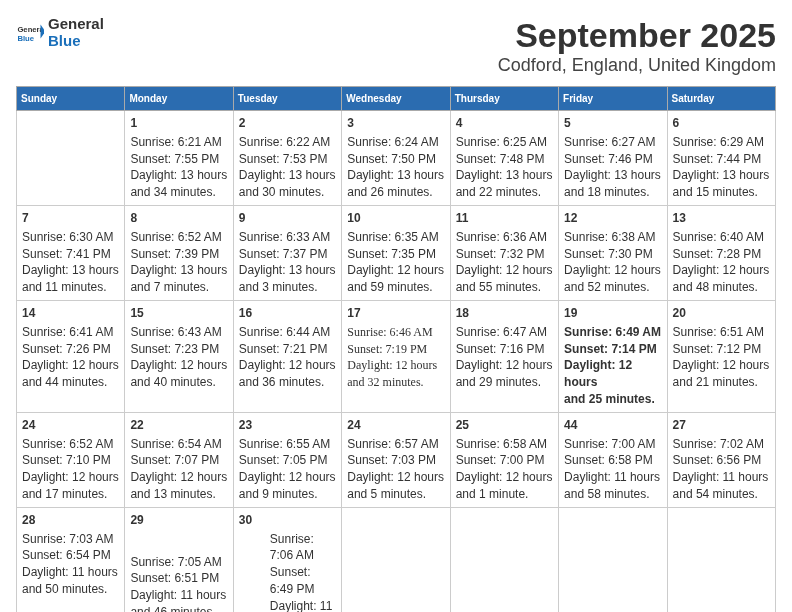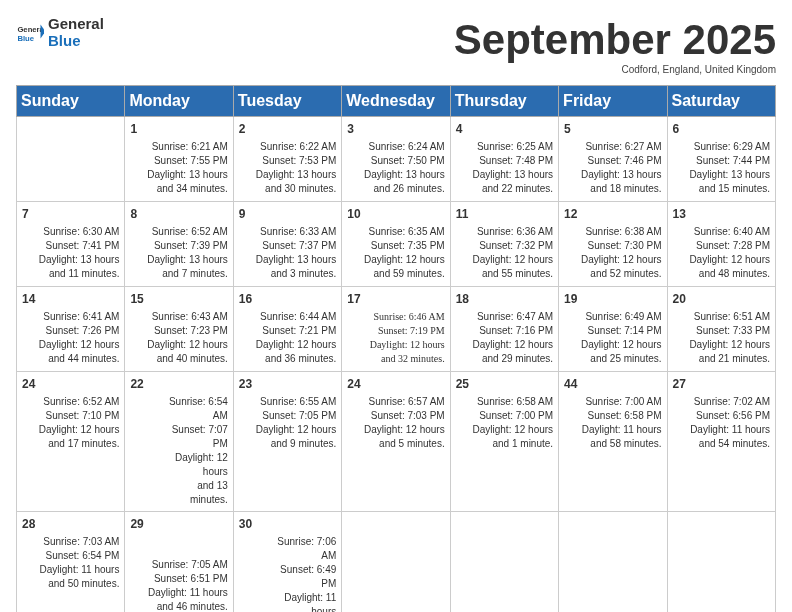--- a/index.html
+++ b/index.html
@@ -22,62 +22,61 @@
     }
     .logo-icon {
       width: 28px;
       height: 28px;
       margin-right: 4px;
     }
     .title-block {
       text-align: right;
     }
     .month-title {
-      font-size: 42px;
+      font-size: 34px;
       font-weight: bold;
       color: #333;
     }
     .location {
-      font-size: 10px;
+      font-size: 18px;
       color: #444;
     }
     table {
       width: 100%;
       border-collapse: collapse;
       font-size: 11px;
     }
     thead tr th {
       background-color: #2b6cb0;
       color: #fff;
       padding: 6px 4px;
       text-align: left;
-      font-size: 16px;
+      font-size: 10px;
       font-weight: bold;
       border: 1px solid #aaa;
     }
     tbody tr td {
       border: 1px solid #ccc;
       vertical-align: top;
       padding: 4px 5px;
       min-height: 80px;
       height: 85px;
       width: 14.28%;
       color: #333;
       line-height: 1.4;
     }
     tbody tr td .day-num {
       font-weight: bold;
       font-size: 12px;
       display: block;
       margin-bottom: 2px;
     }
     tbody tr td .day-info {
-      font-size: 10px;
+      font-size: 12px;
       color: #333;
-      text-align: right;
     }
     .empty { background: #fff; }
   </style>
 </head>
 <body>
 
 <div class="header">
   <div class="logo">
     <svg class="logo-icon" viewBox="0 0 40 40" xmlns="http://www.w3.org/2000/svg">
   <rect width="40" height="40" fill="white"></rect>
@@ -236,44 +235,44 @@
         </td>
         <td>
           <span class="day-num">18</span>
           <div class="day-info" style="white-space: pre-line;">Sunrise: 6:47 AM
 Sunset: 7:16 PM
 Daylight: 12 hours
 and 29 minutes.</div>
         </td>
         <td>
           <span class="day-num">19</span>
-          <div class="day-info" style="white-space: pre-line;">Sunrise: 6:49 AM
+          <div class="day-info" style="white-space: pre-line; font-weight: bold;">Sunrise: 6:49 AM
 Sunset: 7:14 PM
 Daylight: 12 hours
 and 25 minutes.</div>
         </td>
         <td>
           <span class="day-num">20</span>
           <div class="day-info" style="white-space: pre-line;">Sunrise: 6:51 AM
-Sunset: 7:33 PM
+Sunset: 7:12 PM
 Daylight: 12 hours
 and 21 minutes.</div>
         </td>
       </tr>
       <tr>
         <td>
           <span class="day-num">24</span>
           <div class="day-info" style="white-space: pre-line;">Sunrise: 6:52 AM
 Sunset: 7:10 PM
 Daylight: 12 hours
 and 17 minutes.</div>
         </td>
         <td>
           <span class="day-num">22</span>
-          <div class="day-info" style="white-space: pre-line; margin-left: 36px;">Sunrise: 6:54 AM
+          <div class="day-info" style="white-space: pre-line;">Sunrise: 6:54 AM
 Sunset: 7:07 PM
 Daylight: 12 hours
 and 13 minutes.</div>
         </td>
         <td>
           <span class="day-num">23</span>
           <div class="day-info" style="white-space: pre-line;">Sunrise: 6:55 AM
 Sunset: 7:05 PM
 Daylight: 12 hours
 and 9 minutes.</div>

